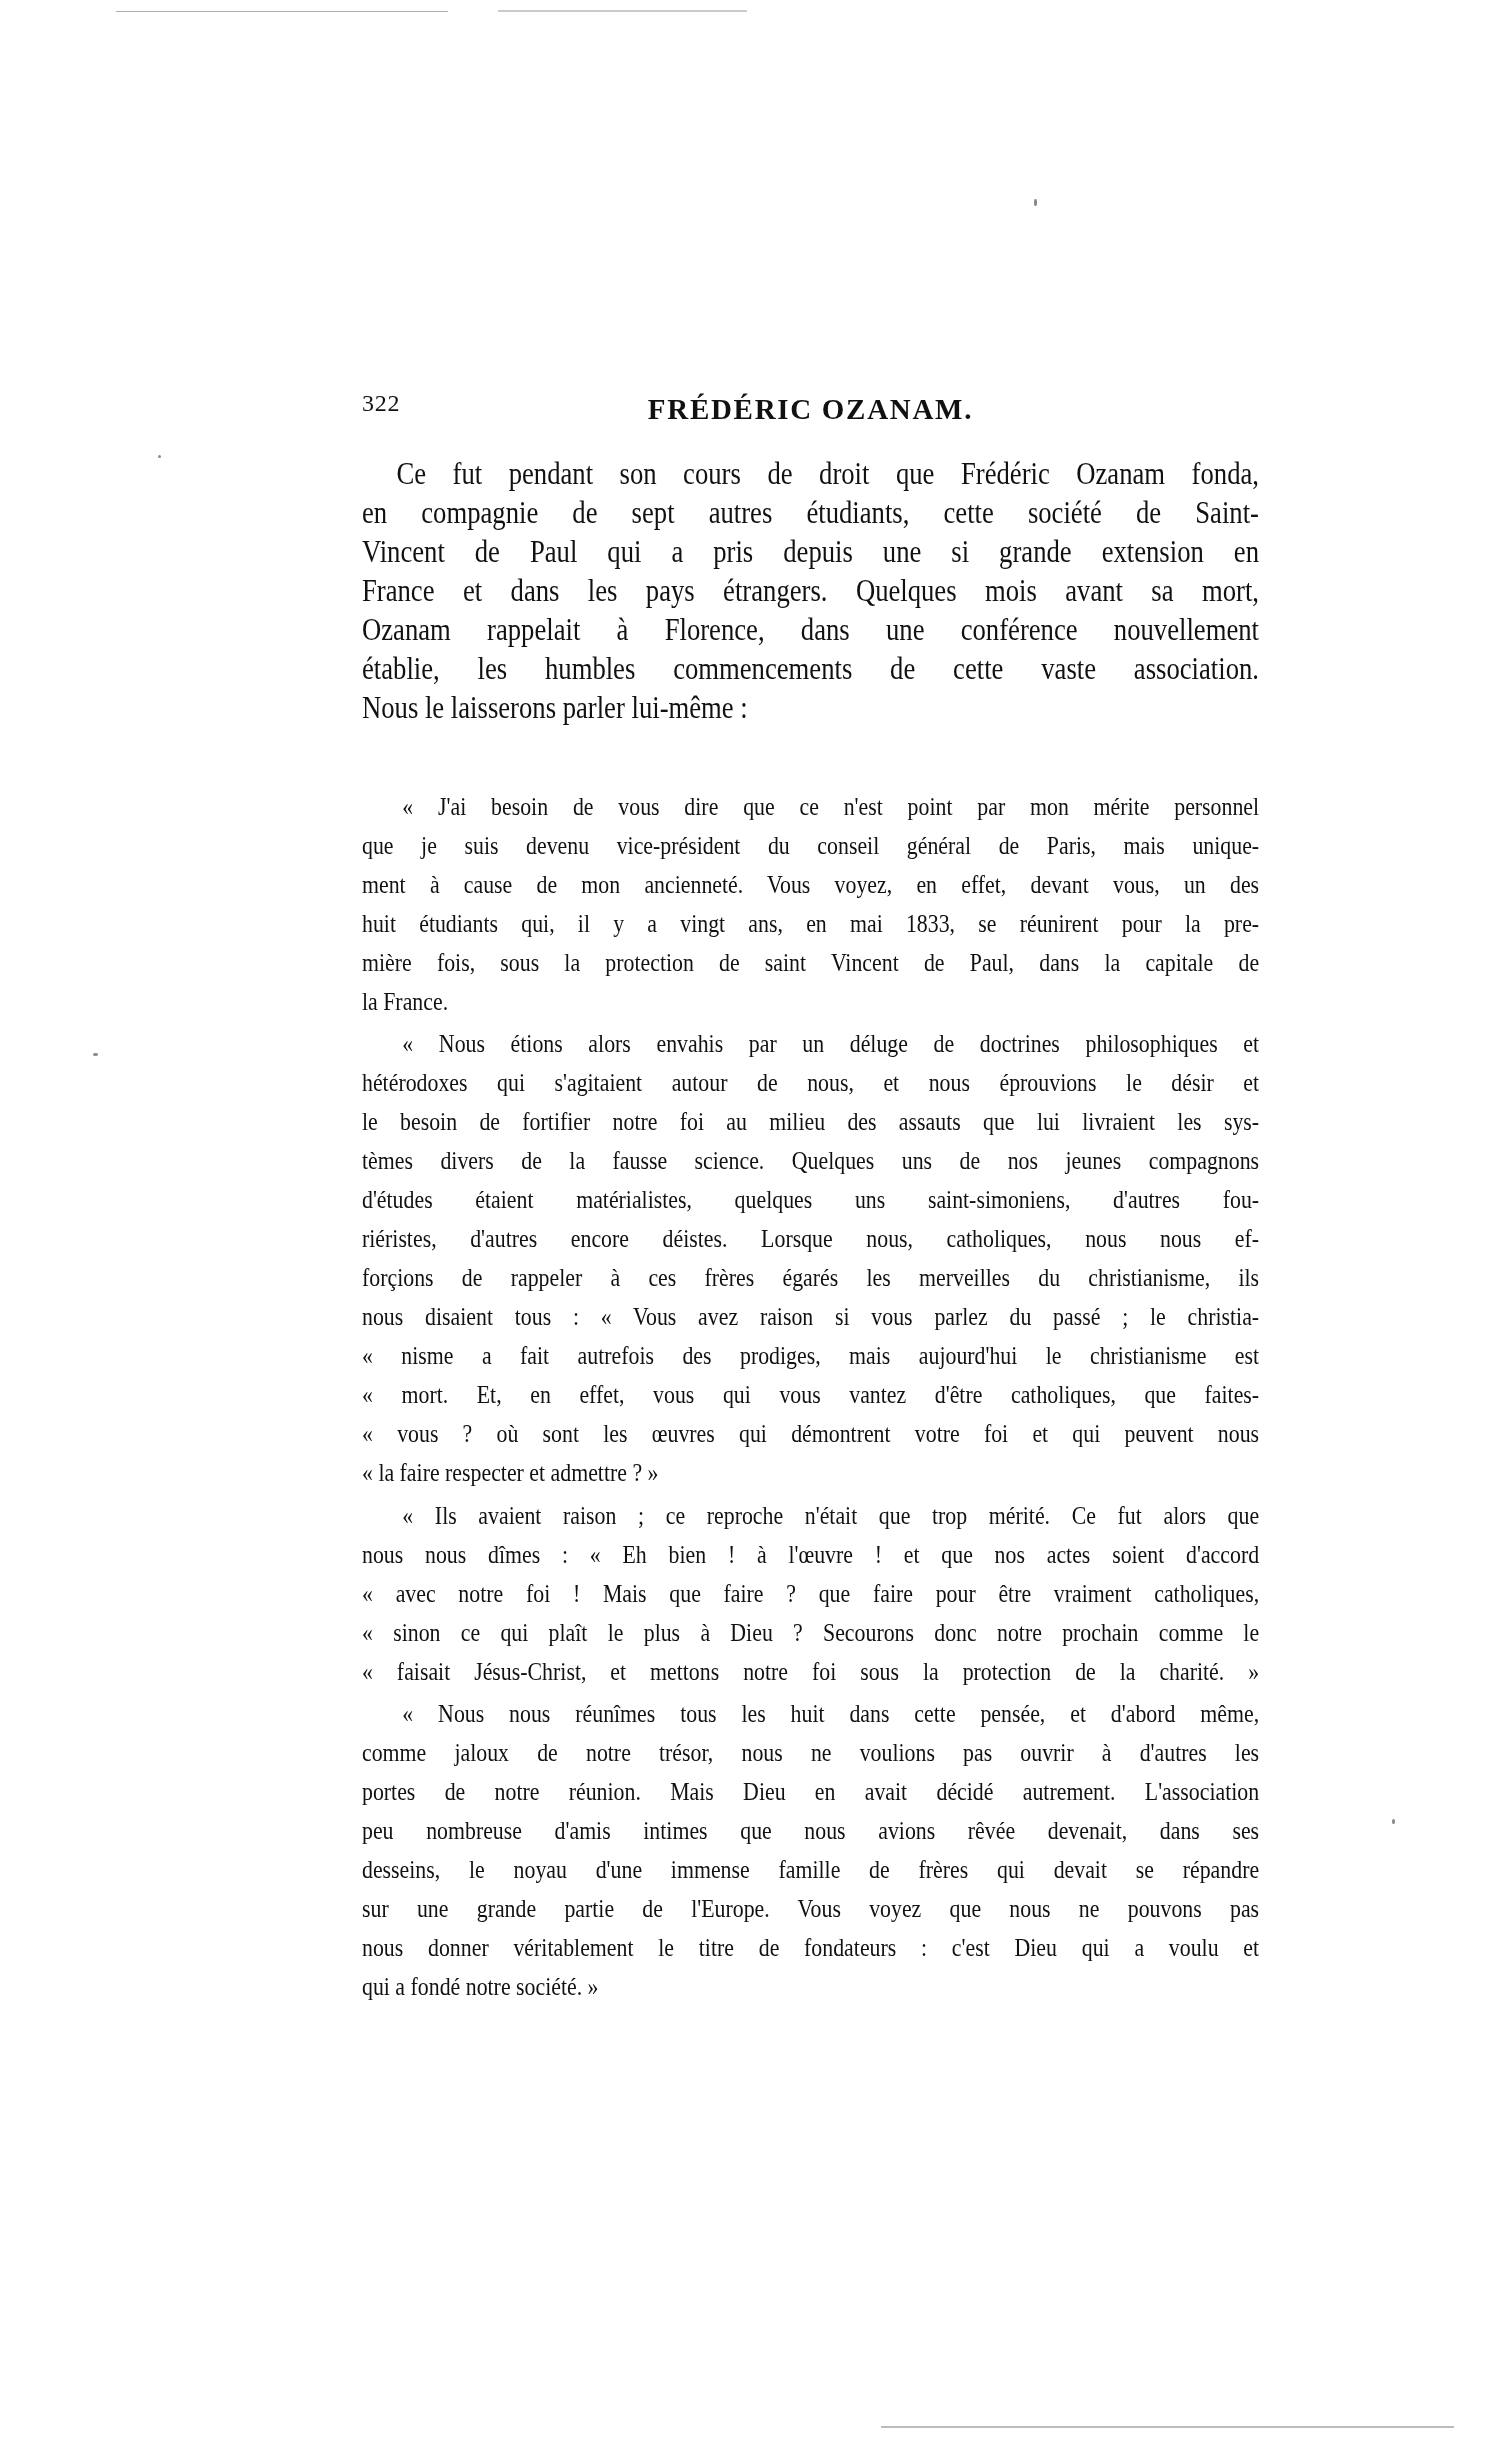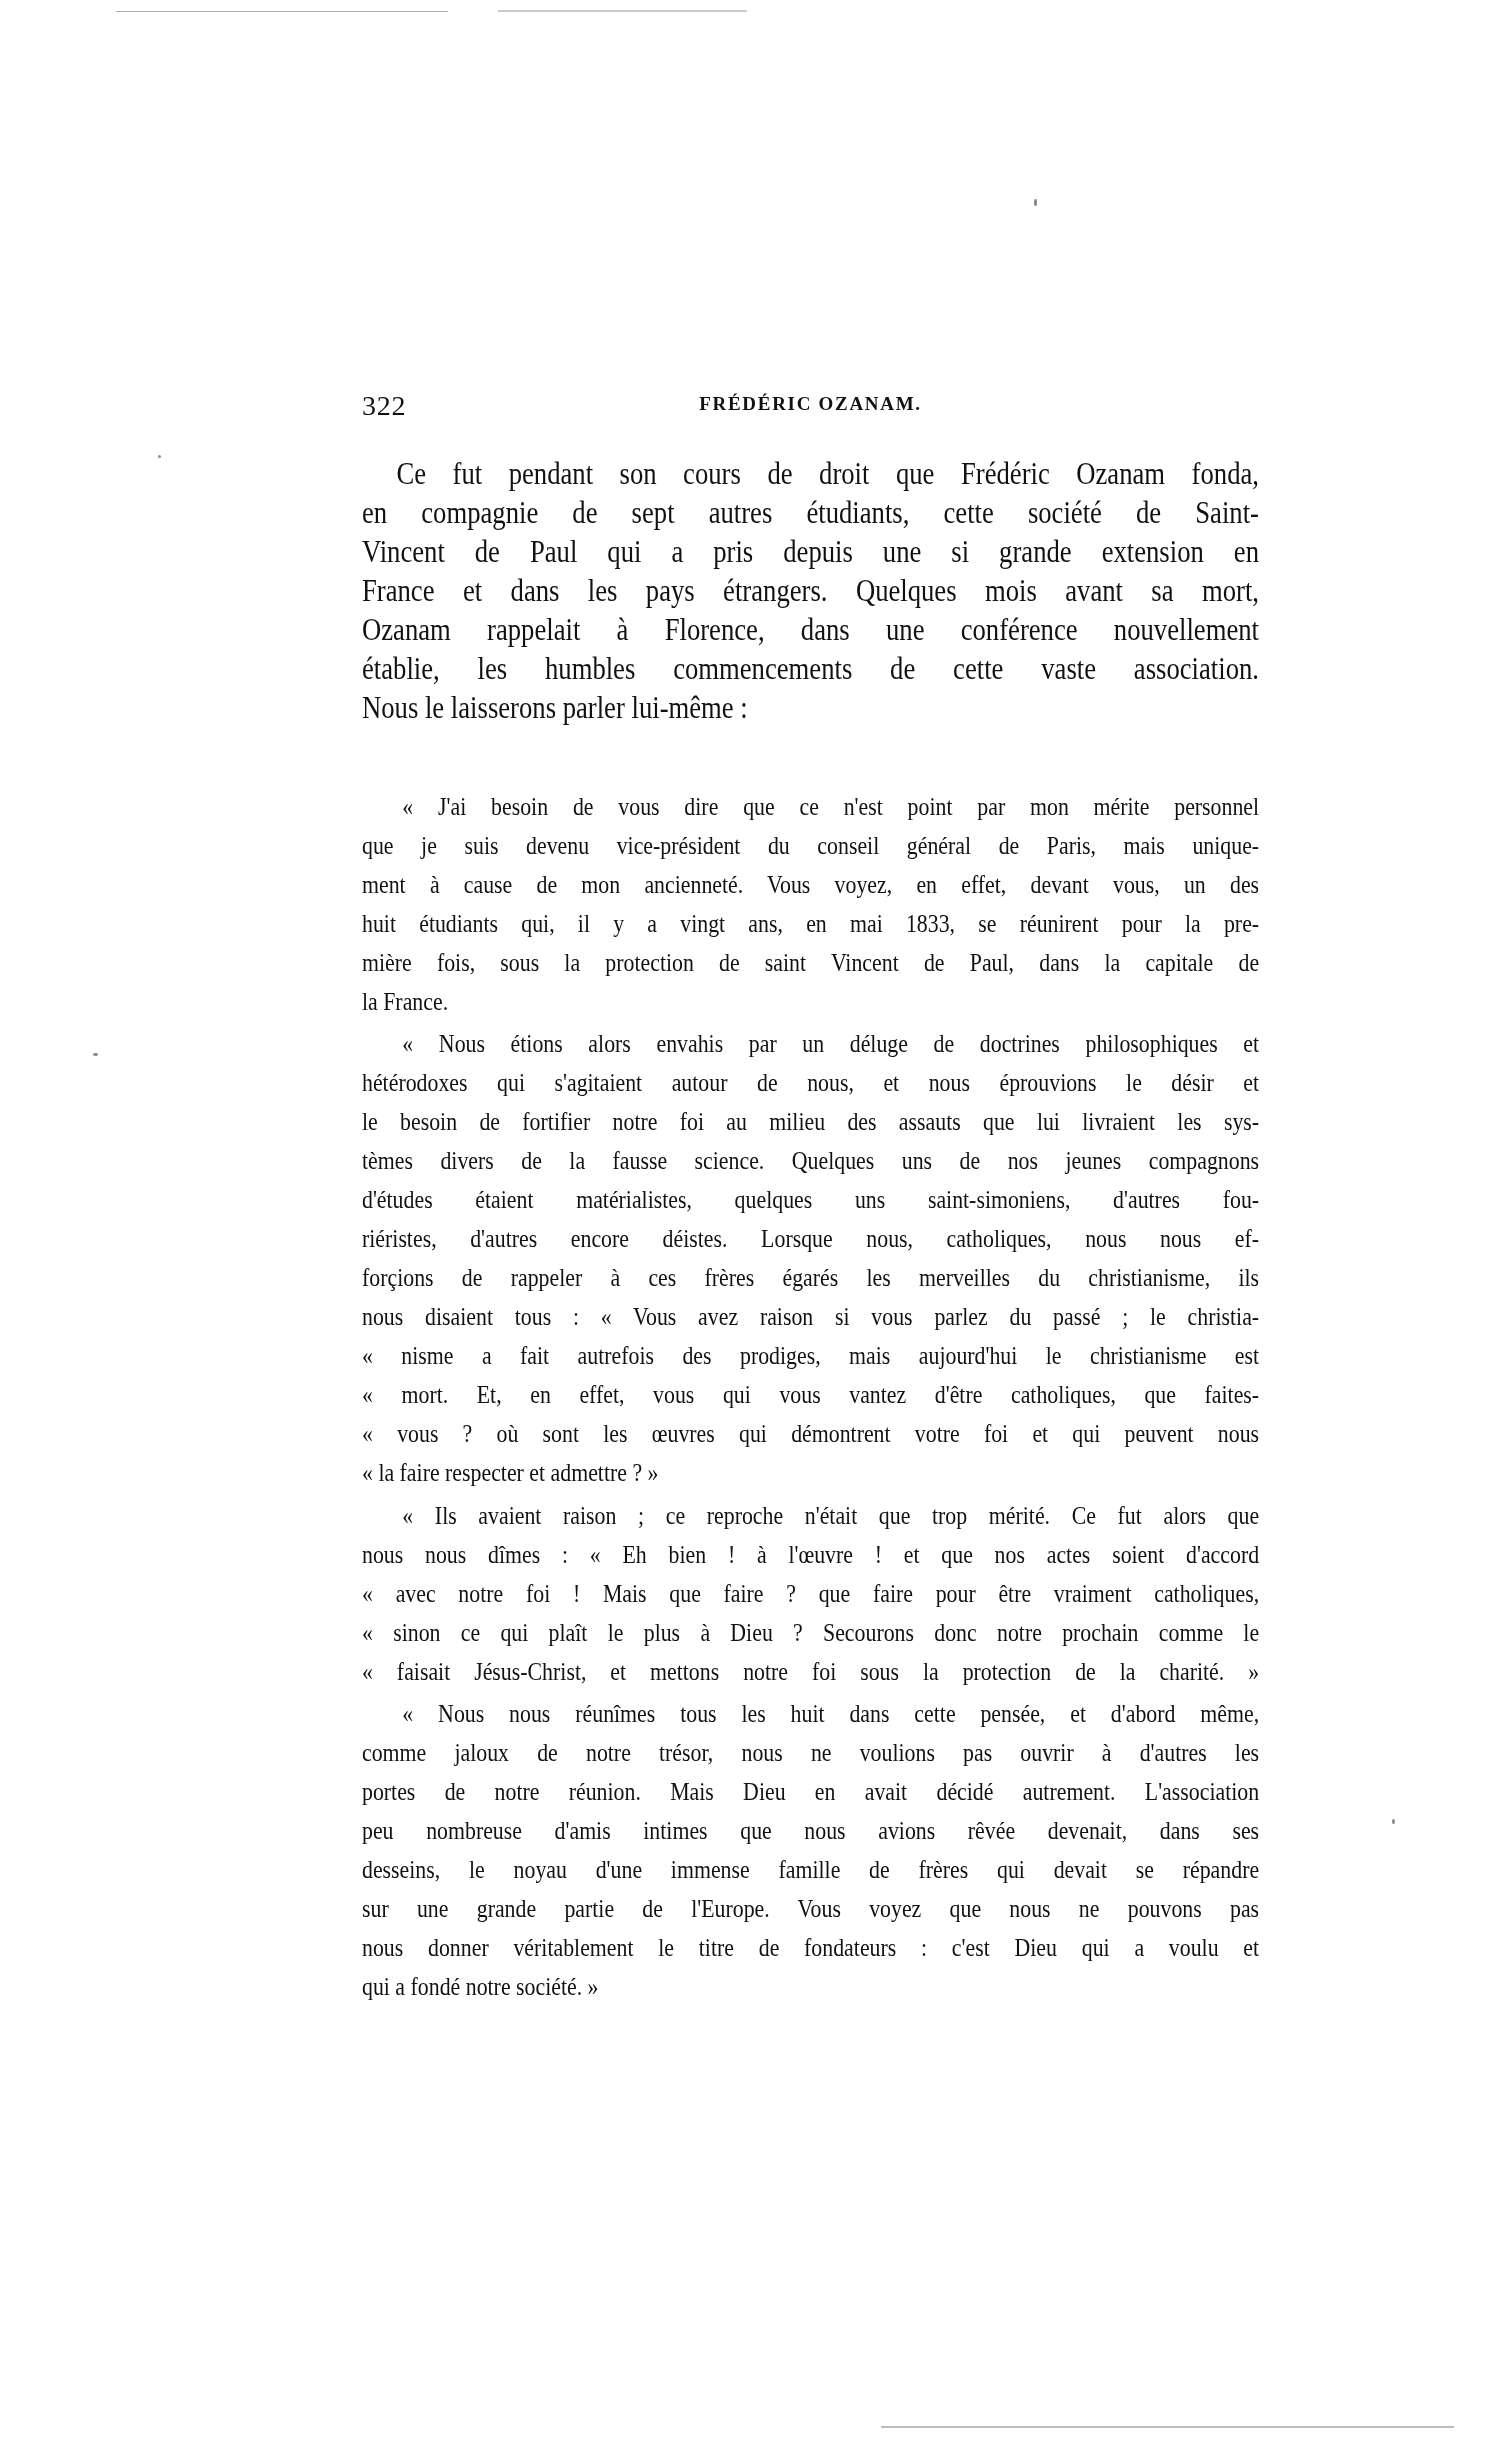--- a/index.html
+++ b/index.html
@@ -35,29 +35,29 @@
   .running-head {
     position: relative;
     height: 37px;
     font-size: 25px;
     letter-spacing: 0.8px;
   }
   .page-number {
     position: absolute;
     left: 0;
     top: 0;
-    font-size: 28px;
+    font-size: 24px;
   }
   .book-title {
     position: absolute;
     left: 0;
     right: 0;
     top: 3.3px;
     text-align: center;
-    font-size: 19px;
+    font-size: 29px;
     font-weight: bold;
     letter-spacing: 1.7px;
     text-transform: uppercase;
   }
   .intro {
     margin-top: 26.6px;
     font-size: 31px;
     line-height: 39px;
     transform: scaleX(0.86);
     transform-origin: left top;

